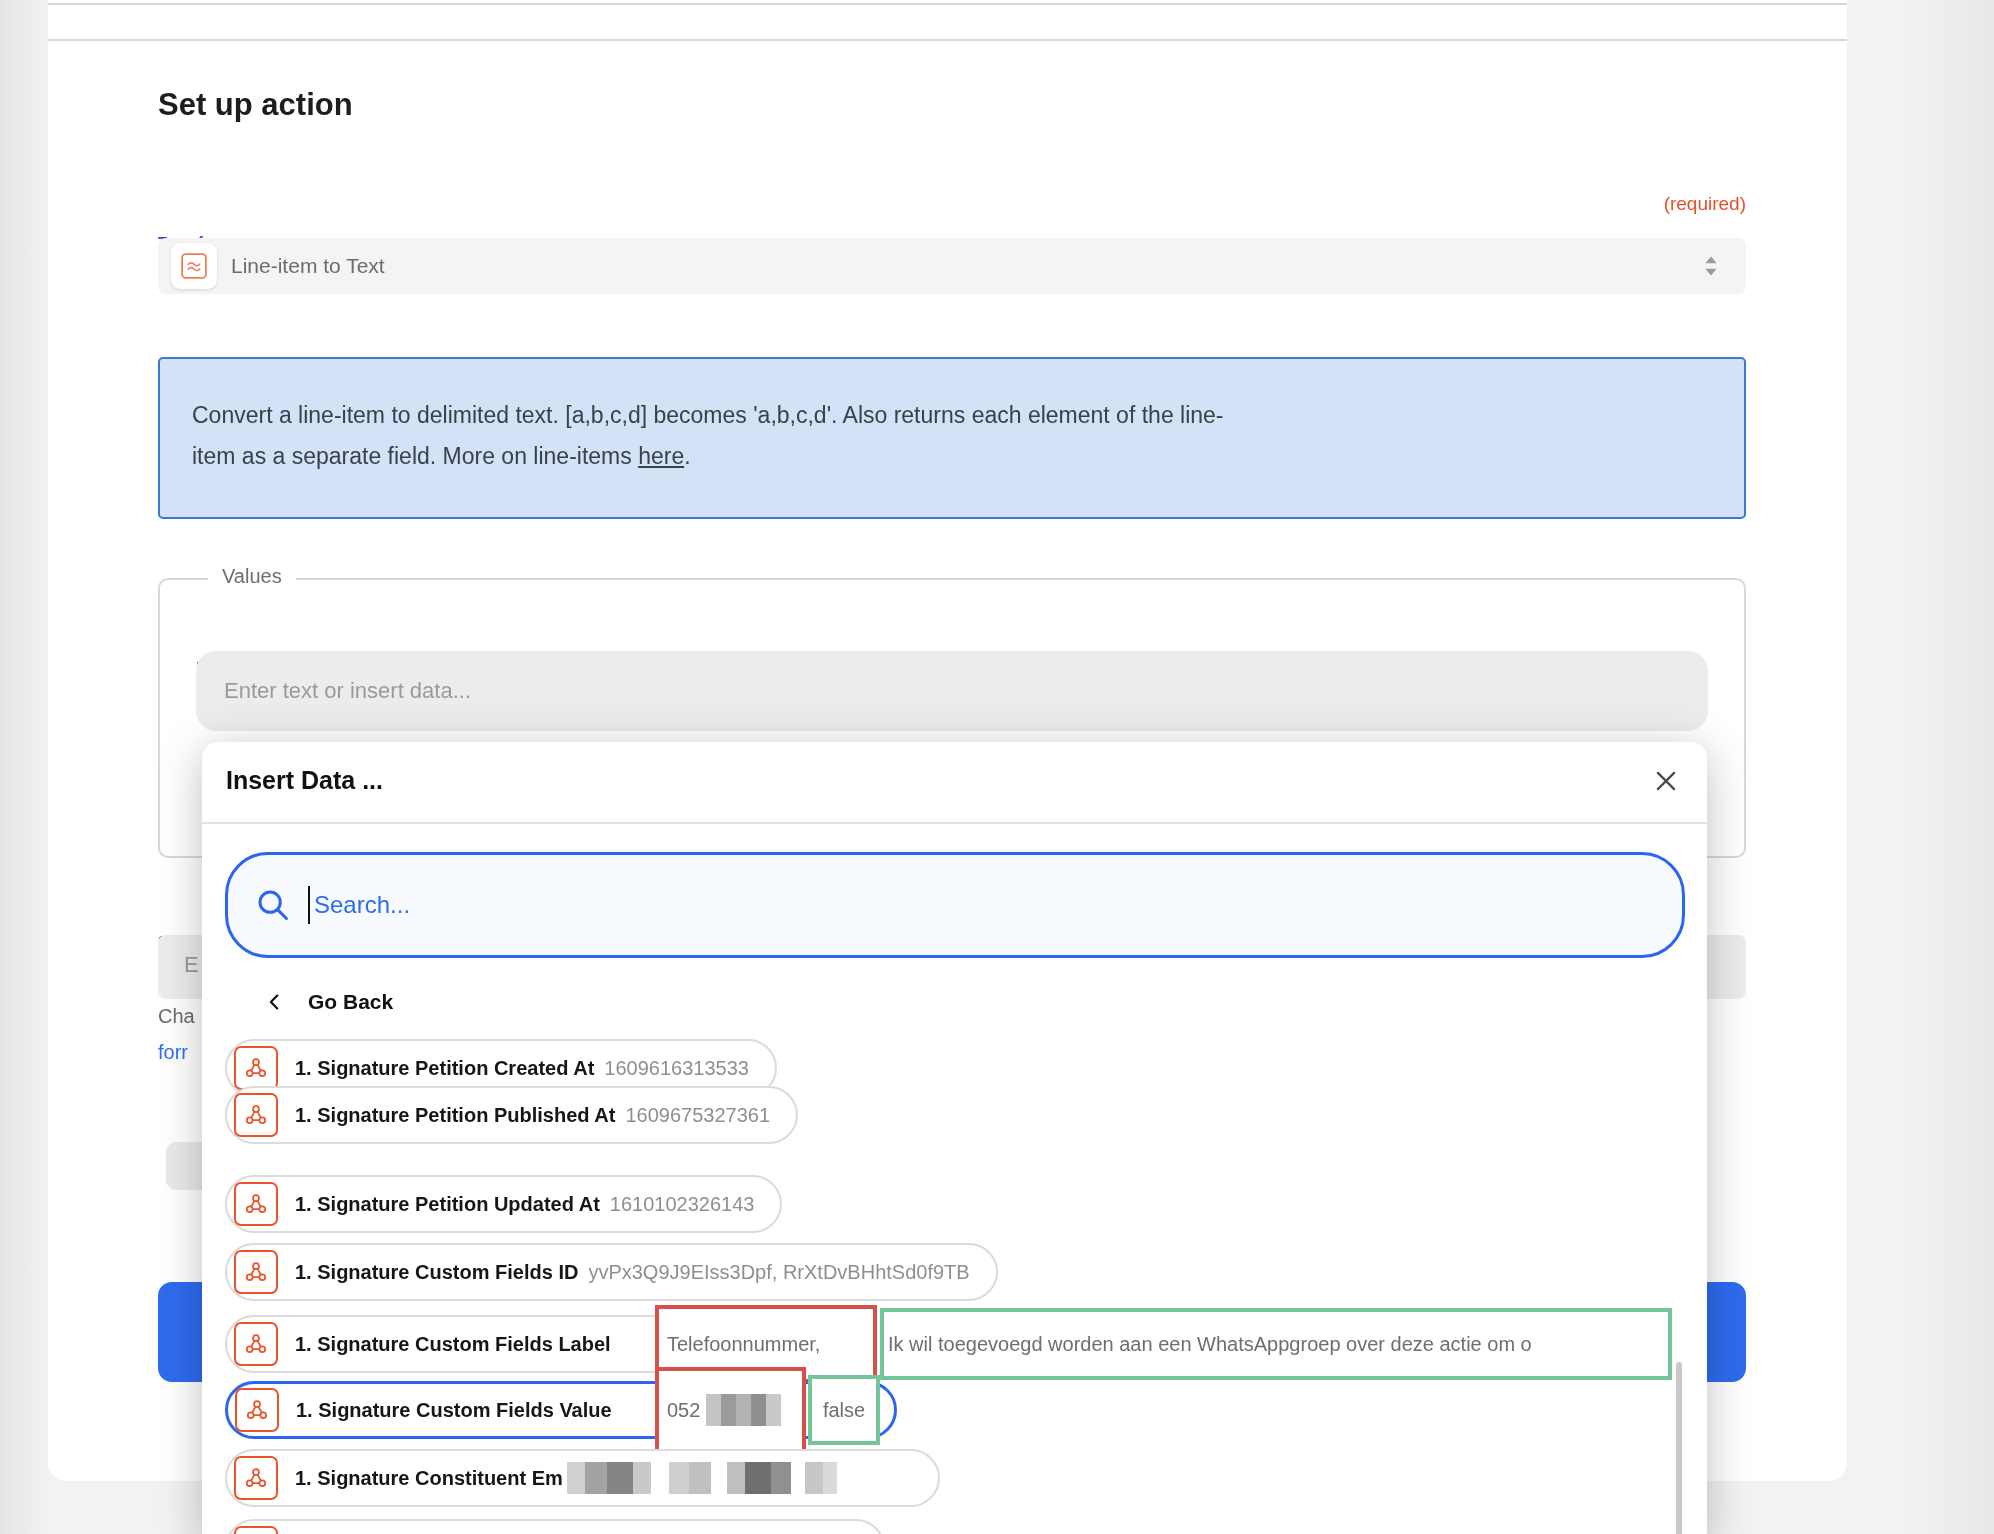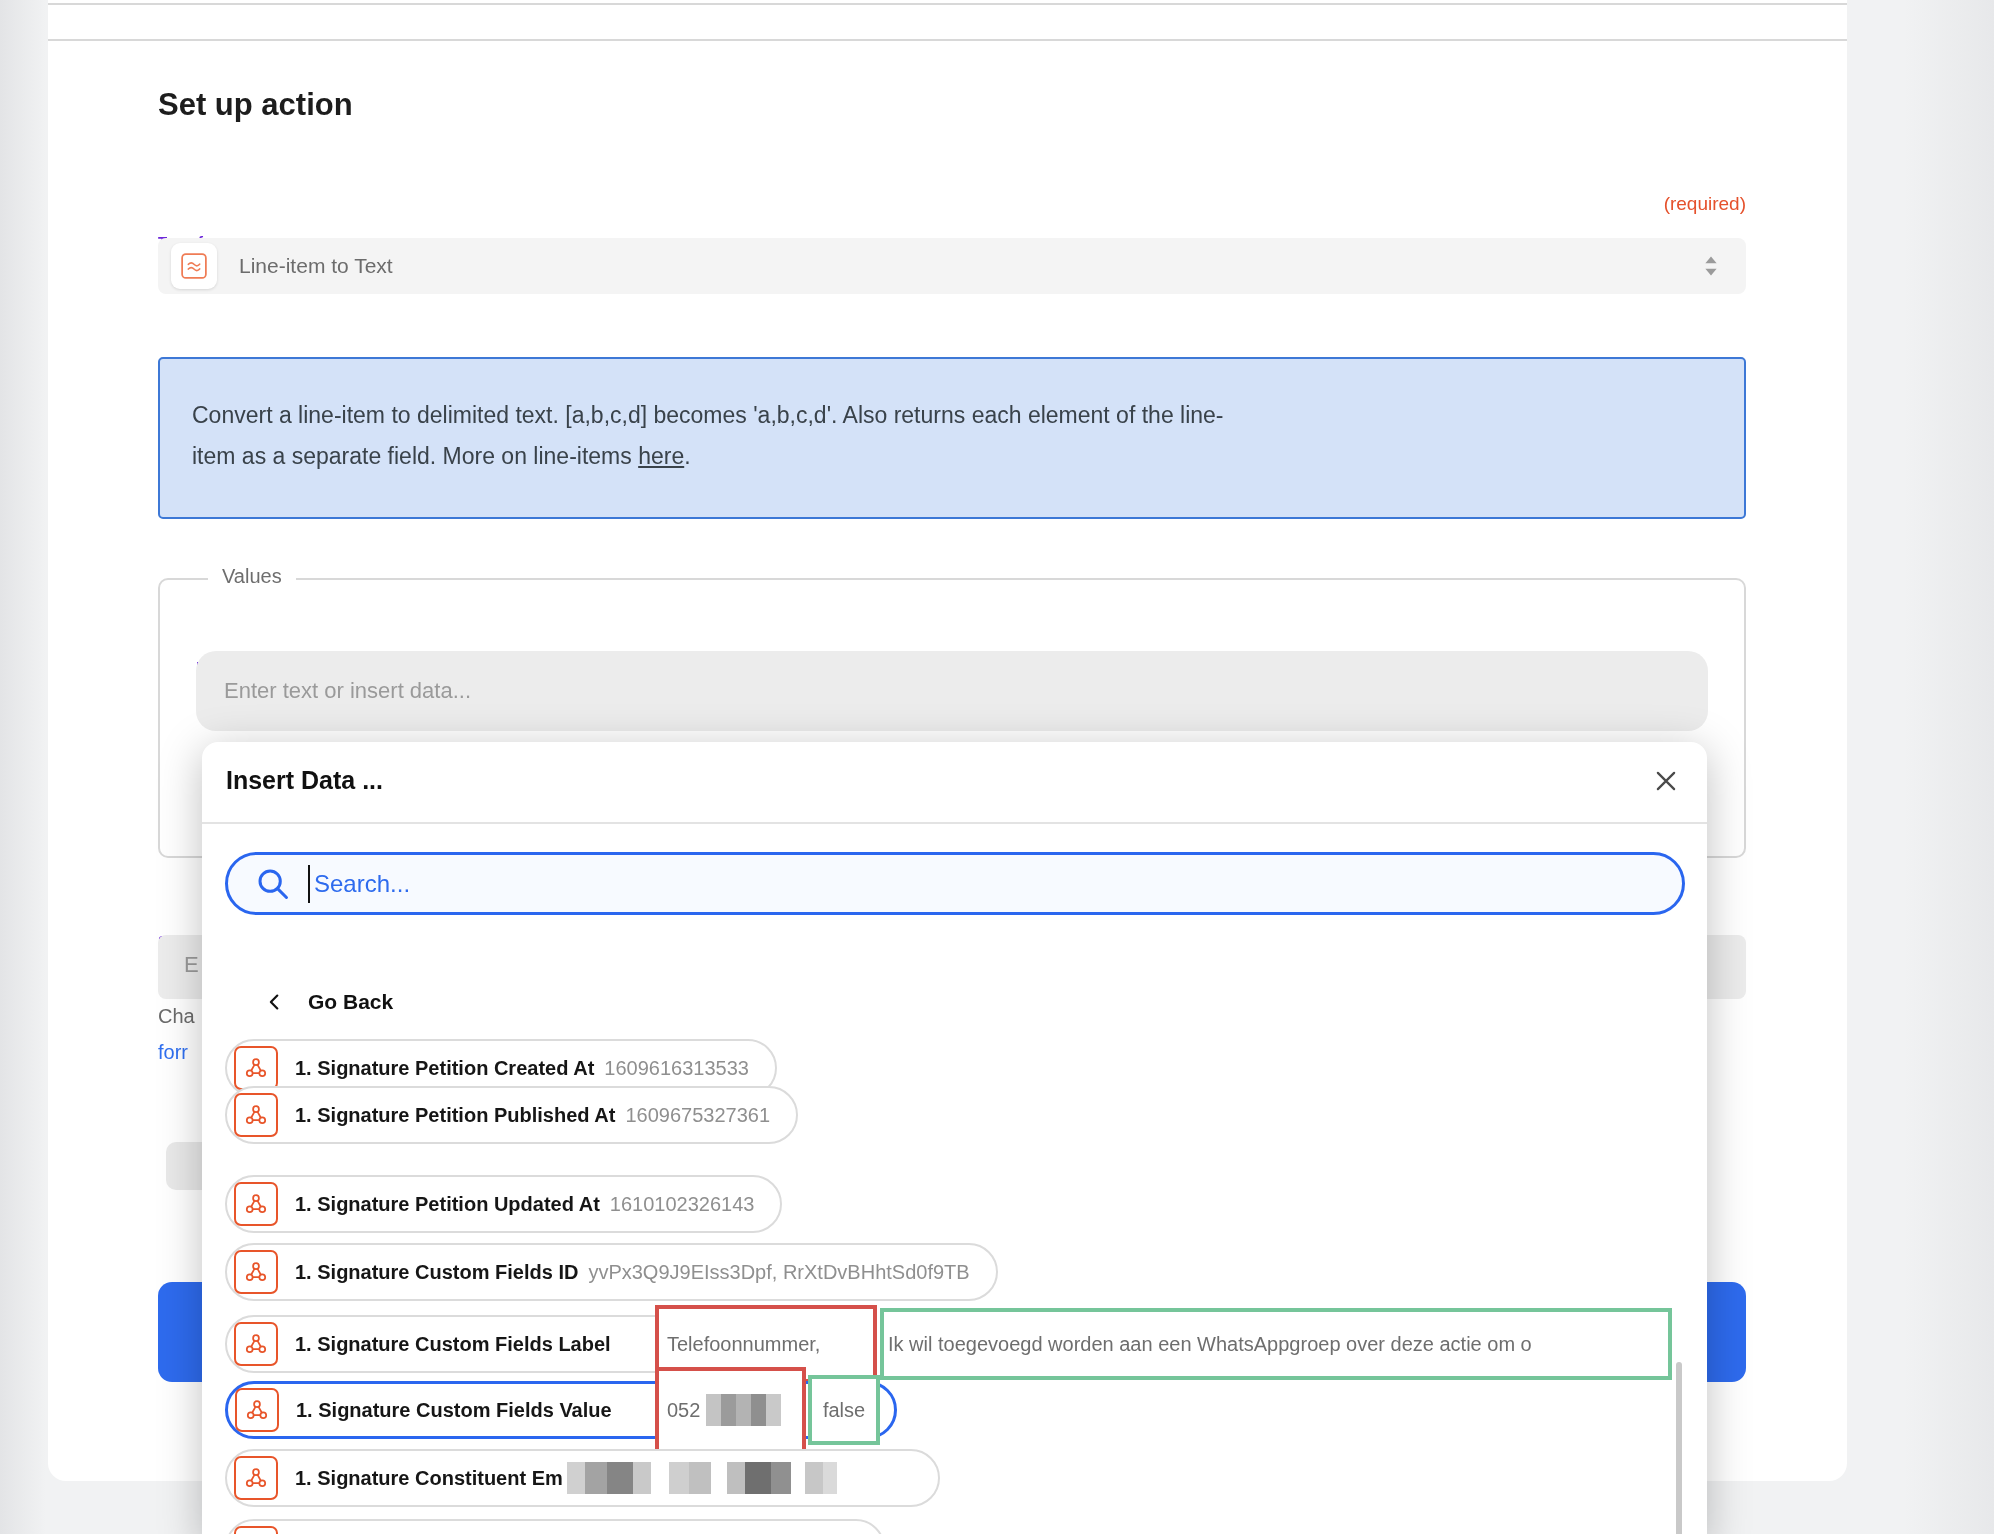--- a/index.html
+++ b/index.html
@@ -13,21 +13,21 @@
   .top-strip{position:absolute;left:48px;top:0;width:1799px;height:39px;background:#fff;border-bottom:2px solid #d8d8d8;}
   .top-strip .hairline{position:absolute;left:0;top:3px;width:100%;height:0;border-top:2px solid #d8d8d8;}
   
   .card{position:absolute;left:48px;top:41px;width:1799px;height:1440px;background:#fff;border-radius:0 0 18px 18px;}
   .h1{position:absolute;left:110px;top:46px;font-size:31px;font-weight:700;color:#1d1d1d;}
   .field-label{position:absolute;font-size:15px;font-weight:700;color:#6d28d9;margin-top:40px;}
   .required{position:absolute;top:152px;right:101px;font-size:19px;color:#e5512c;}
   
   .dropdown{position:absolute;left:110px;top:197px;width:1588px;height:56px;background:#f4f4f4;border-radius:8px;display:flex;align-items:center;}
   .dd-iconwrap{width:46px;height:46px;margin-left:13px;background:#fff;border-radius:9px;box-shadow:0 1px 3px rgba(0,0,0,.12);display:flex;align-items:center;justify-content:center;}
-  .dd-text{margin-left:22px;font-size:21px;color:#6c6c6c;}
+  .dd-text{margin-left:14px;font-size:21px;color:#6c6c6c;}
   .dd-arrows{position:absolute;right:26px;top:50%;transform:translateY(-50%);}
   
   .infobox{position:absolute;left:110px;top:316px;width:1520px;height:86px;background:#d4e2f8;border:2px solid #3d78d6;border-radius:5px;padding:36px 32px;font-size:23px;line-height:41px;color:#39424a;}
   .infobox a{color:#39424a;text-decoration:underline;cursor:pointer;}
   
   .fieldset{position:absolute;left:110px;top:537px;width:1584px;height:276px;border:2px solid #d8d8d8;border-radius:10px;}
   .legend{position:absolute;left:48px;top:-15px;background:#fff;padding:0 14px;font-size:20px;color:#6e6e6e;}
   .input-label{left:148px;top:577px;text-decoration:underline;}
   .text-input{position:absolute;left:148px;top:610px;width:1512px;height:80px;background:#ececec;border:none;border-radius:20px;padding:0 0 0 28px;font-size:22px;color:#333;font-family:"Liberation Sans",sans-serif;box-sizing:border-box;outline:none;}
   .text-input::placeholder{color:#9a9a9a;}
@@ -37,21 +37,21 @@
   .sep-field span{position:absolute;left:26px;top:17px;font-size:22px;color:#9a9a9a;}
   .helper-text{position:absolute;left:110px;top:964px;font-size:20px;color:#6b6b6b;}
   .helper-link{position:absolute;left:110px;top:1000px;font-size:20px;color:#2f6ff0;cursor:pointer;}
   .gray-pill{position:absolute;left:118px;top:1101px;width:150px;height:48px;background:#e9e9e9;border-radius:10px;}
   .big-blue-btn{position:absolute;left:110px;top:1241px;width:1588px;height:100px;background:#2e6bee;border:none;border-radius:14px;cursor:pointer;}
   
   .modal{position:absolute;left:202px;top:742px;width:1505px;height:800px;background:#fff;border-radius:16px 16px 0 0;box-shadow:0 8px 44px rgba(0,0,0,.25);z-index:10;}
   .modal-title{position:absolute;left:24px;top:24px;font-size:25px;font-weight:700;color:#111;}
   .modal-close{position:absolute;right:22px;top:22px;width:34px;height:34px;background:none;border:none;cursor:pointer;padding:0;}
   .modal-divider{position:absolute;left:0;top:80px;width:100%;height:2px;background:#e3e3e3;}
-  .searchbox{position:absolute;left:23px;top:110px;width:1460px;height:63px;box-sizing:border-box;border:3px solid #2a66ef;background:#f7faff;border-radius:43px;display:flex;align-items:center;padding-left:26px;}
+  .searchbox{position:absolute;left:23px;top:110px;width:1460px;height:106px;box-sizing:border-box;border:3px solid #2a66ef;background:#f7faff;border-radius:43px;display:flex;align-items:center;padding-left:26px;}
   .caret{width:2px;height:38px;background:#111;margin-left:16px;}
   .search-input{flex:1;border:none;background:transparent;outline:none;font-size:24px;color:#2e6bee;font-family:"Liberation Sans",sans-serif;margin-left:2px;}
   .search-input::placeholder{color:#2e6bee;opacity:1;}
   .goback{position:absolute;left:62px;top:248px;display:flex;align-items:center;gap:22px;cursor:pointer;background:none;border:none;padding:0;}
   .goback span{font-size:21px;font-weight:700;color:#111;}
   .mrow{position:absolute;left:23px;height:58px;}
   .pill{display:inline-flex;align-items:center;height:58px;box-sizing:border-box;background:#fff;border:2px solid #dbdbdb;border-radius:30px;padding:0 26px 0 7px;white-space:nowrap;cursor:pointer;}
   .pill.selected{border:3px solid #2a66ef;}
   .row-icon{width:44px;height:44px;box-sizing:border-box;border:2px solid #e8552a;border-radius:7px;display:flex;align-items:center;justify-content:center;margin-right:17px;flex:0 0 auto;background:#fff;}
   .pill b{font-size:20px;font-weight:700;color:#161616;}

